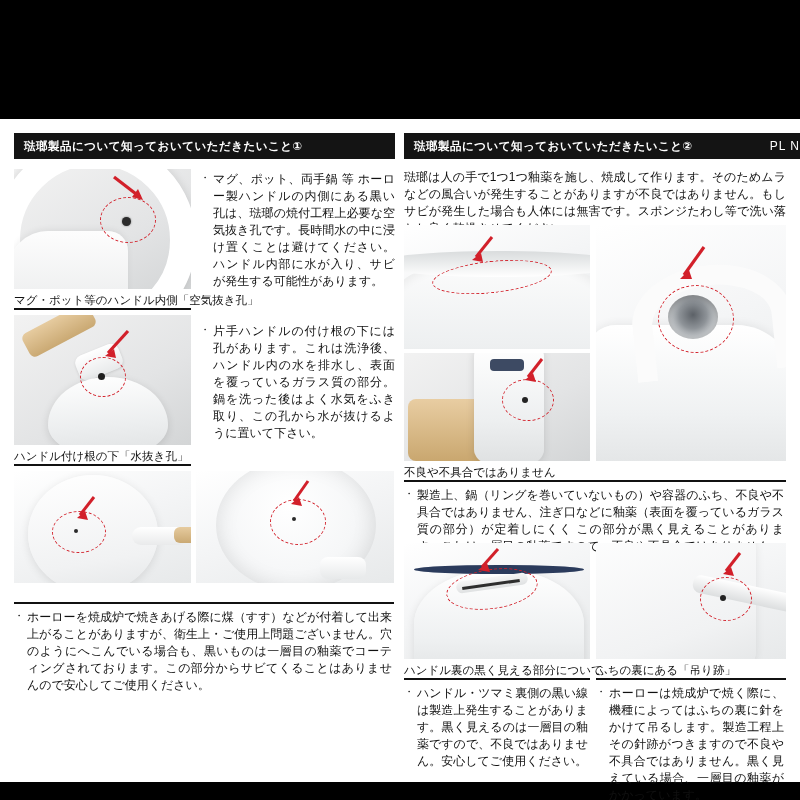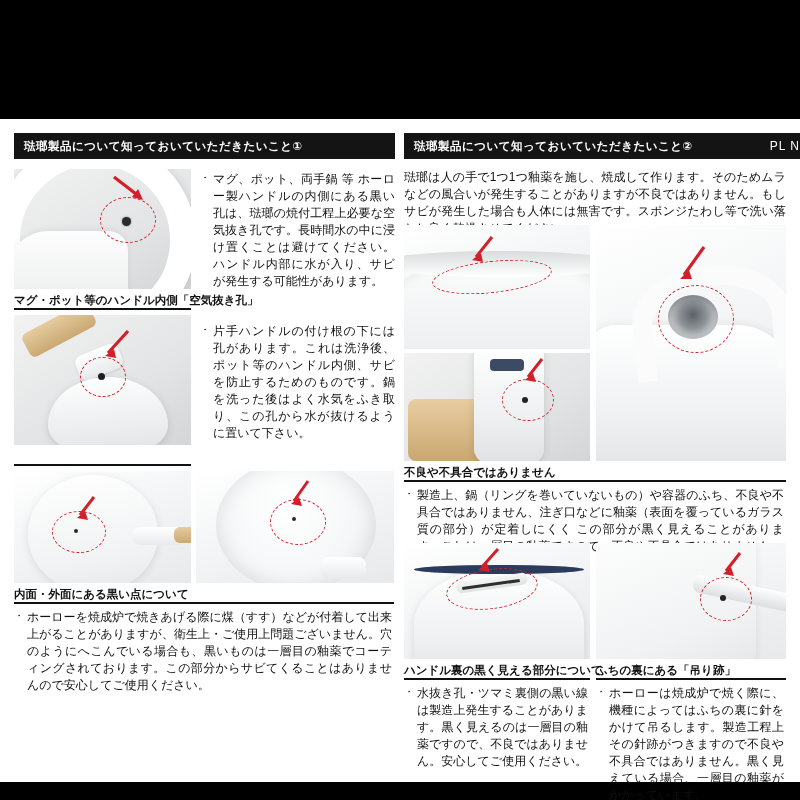--- a/index.html
+++ b/index.html
@@ -49,21 +49,21 @@
 
   
   .arrow{position:absolute;}
   .arrow svg{display:block;overflow:visible;}
 
   .dashcircle{
     position:absolute;border:1.4px dashed #d2202a;border-radius:50%;
   }
 
   .caption{
-    position:absolute;font-size:11.5px;font-weight:bold;color:#111111;
+    position:absolute;font-size:11.5px;font-weight:normal;color:#111111;
     letter-spacing:0px;white-space:nowrap;
   }
   .cap-rule{
     position:absolute;height:2px;background:#111111;
   }
 
   .body-text{
     position:absolute;font-size:12px;line-height:1.42;color:#111111;
     text-align:justify;
   }
@@ -127,25 +127,26 @@
       <div style="position:absolute;left:34px;top:62px;width:120px;height:80px;background:linear-gradient(175deg,#ffffff,#eceeef 60%,#dfe1e2);border-radius:50% 50% 46% 46%/60% 60% 40% 40%;box-shadow:0 2px 8px rgba(0,0,0,.12);"></div>
       <div class="blob" style="left:84px;top:58px;width:7px;height:7px;background:#1f1f1f;"></div>
       <div class="dashcircle" style="left:66px;top:42px;width:44px;height:38px;"></div>
       <div class="arrow" style="left:82px;top:12px;">
         <svg width="44" height="36" viewBox="0 0 44 36">
             <path d="M32 4 L12 26" stroke="#d2202a" stroke-width="3.2" fill="none"></path>
             <path d="M18 22 L9 29 L20 31 Z" fill="#d2202a"></path>
           </svg>
       </div>
     </div>
+    <div class="caption" style="left:14px;top:330px;">ハンドル付け根の下「水抜き孔」</div>
     <div class="cap-rule" style="left:14px;top:345px;width:177px;"></div>
 
     <div class="bullet-row" style="left:200px;top:204px;width:195px;">
       <div class="dot">・</div>
-      <div class="txt">片手ハンドルの付け根の下には孔があります。これは洗浄後、ポット等のハンドル内側、サビを防止するためのものです。鍋を洗った後はよく水気をふき取り、この孔から水が抜けるように置いて下さい。</div>
+      <div class="txt">片手ハンドルの付け根の下には孔があります。これは洗浄後、ハンドル内の水を排水し、表面を覆っているガラス質の部分。鍋を洗った後はよく水気をふき取り、この孔から水が抜けるように置いて下さい。</div>
     </div>
 
     <div class="photo" style="left:14px;top:352px;width:177px;height:112px;">
       <div class="bg enamel-white"></div>
       <div style="position:absolute;left:14px;top:4px;width:130px;height:118px;border-radius:50%;background:linear-gradient(170deg,#ffffff,#f1f2f3 70%,#e4e6e7);box-shadow:0 2px 10px rgba(0,0,0,.10);"></div>
       <div style="position:absolute;left:118px;top:56px;width:56px;height:18px;background:linear-gradient(180deg,#ffffff,#e9eaeb);border-radius:9px;"></div>
       <div style="position:absolute;left:160px;top:56px;width:22px;height:16px;background:linear-gradient(180deg,#e6cb9f,#caa973);border-radius:6px;"></div>
       <div class="blob" style="left:60px;top:58px;width:4px;height:4px;background:#2a2a2a;"></div>
       <div class="dashcircle" style="left:38px;top:40px;width:52px;height:40px;"></div>
       <div class="arrow" style="left:56px;top:22px;">
@@ -163,21 +164,20 @@
       <div class="dashcircle" style="left:74px;top:28px;width:54px;height:44px;"></div>
       <div class="arrow" style="left:86px;top:6px;">
         <svg width="38" height="34" viewBox="0 0 38 34">
             <path d="M26 4 L12 24" stroke="#d2202a" stroke-width="3" fill="none"></path>
             <path d="M17 20 L9 27 L20 29 Z" fill="#d2202a"></path>
           </svg>
       </div>
       <div style="position:absolute;left:124px;top:86px;width:46px;height:22px;background:linear-gradient(180deg,#ffffff,#e7e9ea);border-radius:8px;"></div>
     </div>
 
-    <div class="caption" style="left:14px;top:468px;">内面・外面にある黒い点について</div>
     <div class="cap-rule" style="left:14px;top:483px;width:380px;"></div>
 
     <div class="bullet-row" style="left:14px;top:490px;width:378px;">
       <div class="dot">・</div>
       <div class="txt">ホーローを焼成炉で焼きあげる際に煤（すす）などが付着して出来上がることがありますが、衛生上・ご使用上問題ございません。穴のようにへこんでいる場合も、黒いものは一層目の釉薬でコーティングされております。この部分からサビてくることはありませんので安心してご使用ください。</div>
     </div>
 
     <div class="body-text" style="left:404px;top:50px;width:382px;">琺瑯は人の手で1つ1つ釉薬を施し、焼成して作ります。そのためムラなどの風合いが発生することがありますが不良ではありません。もしサビが発生した場合も人体には無害です。スポンジたわし等で洗い落とし良く乾燥させてください。</div>
 
     <div class="photo" style="left:404px;top:106px;width:186px;height:124px;">
@@ -260,21 +260,21 @@
     </div>
 
     <div class="caption" style="left:404px;top:544px;">ハンドル裏の黒く見える部分について</div>
     <div class="cap-rule" style="left:404px;top:559px;width:186px;"></div>
 
     <div class="caption" style="left:596px;top:544px;">ふちの裏にある「吊り跡」</div>
     <div class="cap-rule" style="left:596px;top:559px;width:190px;"></div>
 
     <div class="bullet-row" style="left:404px;top:566px;width:184px;">
       <div class="dot">・</div>
-      <div class="txt">水抜き孔・ツマミ裏側の黒い線は製造上発生することがあります。黒く見えるのは一層目の釉薬ですので、不良ではありません。安心してご使用ください。</div>
+      <div class="txt">ハンドル・ツマミ裏側の黒い線は製造上発生することがあります。黒く見えるのは一層目の釉薬ですので、不良ではありません。安心してご使用ください。</div>
     </div>
 
     <div class="bullet-row" style="left:596px;top:566px;width:188px;">
       <div class="dot">・</div>
       <div class="txt">ホーローは焼成炉で焼く際に、機種によってはふちの裏に針をかけて吊るします。製造工程上その針跡がつきますので不良や不具合ではありません。黒く見えている場合、一層目の釉薬がかかっています。</div>
     </div>
 
   </div>
 </div>
 

